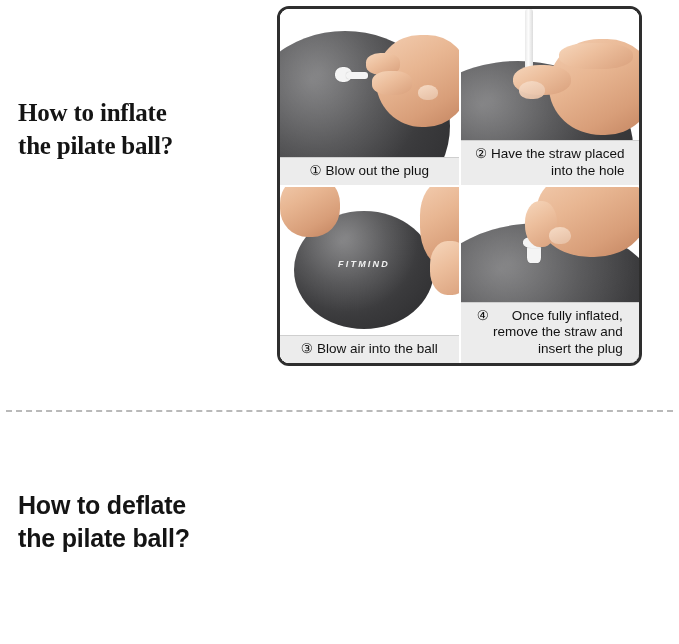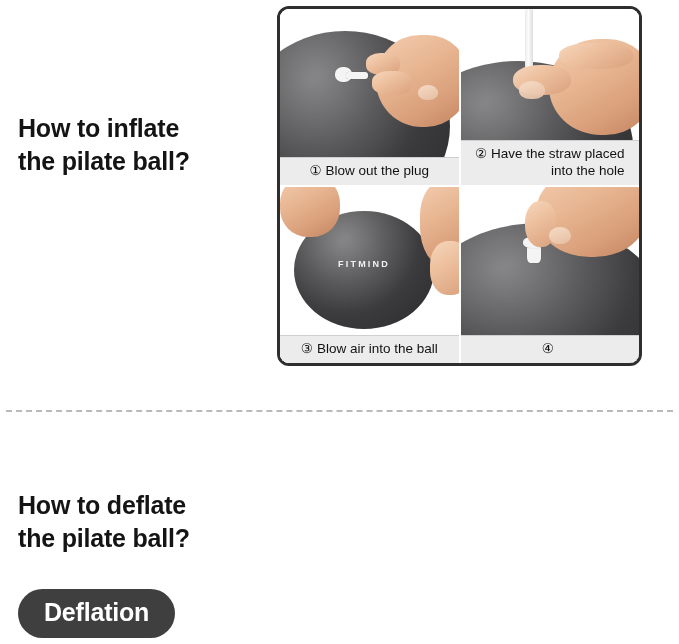--- a/index.html
+++ b/index.html
@@ -11,21 +11,21 @@
   .section{position:absolute;left:0;width:679px;}
   #inflation-section{top:0;height:410px;}
   #deflation-section{top:412px;height:232px;}
 
   .left-col{position:absolute;left:0;top:0;width:270px;height:100%;}
   .heading{
     position:absolute;left:18px;
     font-size:25px;font-weight:bold;line-height:1.32;
     letter-spacing:-0.2px;color:#141414;white-space:pre-line;
   }
-  #inflation-heading{top:112px;}
+  #inflation-heading{top:96px;font-family:Liberation Serif, serif;}
   #deflation-heading{top:77px;}
 
   .pill{
     position:absolute;left:18px;
     background:#3f3f3f;border-radius:30px;
     color:#ffffff;font-weight:bold;font-size:25px;
     padding:9px 26px 11px 26px;
     letter-spacing:-0.2px;
     display:inline-block;
   }
@@ -67,20 +67,21 @@
     background:radial-gradient(ellipse at 34% 26%, #6a6a6c 0%, #4c4c4e 34%, #3a3a3c 62%, #2a2a2c 100%);
   }
   .ball-sheen{
     position:absolute;border-radius:50%;
     background:radial-gradient(ellipse at 38% 22%, rgba(255,255,255,.20) 0%, rgba(255,255,255,0) 58%);
   }
   .logo{
     position:absolute;color:#f2f2f2;font-weight:bold;
     letter-spacing:2.2px;white-space:nowrap;
     text-align:center;
+    font-style:italic;
   }
   .hand{
     position:absolute;
     background:linear-gradient(150deg,#f3cdb0 0%,#e8b692 38%,#d89e79 72%,#c2835f 100%);
     border-radius:48% 44% 46% 50%;
   }
   .finger{
     position:absolute;
     background:linear-gradient(150deg,#f6d6bb 0%,#ecbe9c 45%,#d9a07c 100%);
     border-radius:50% 50% 44% 44%;
@@ -171,29 +172,31 @@
         <div class="ball-dark" style="left:-46px;top:36px;width:250px;height:180px;"></div>
         <div class="ball-sheen" style="left:-46px;top:36px;width:250px;height:180px;"></div>
         <div class="plug" style="left:66px;top:56px;width:14px;height:20px;border-radius:26%;"></div>
         <div class="plug" style="left:62px;top:50px;width:22px;height:11px;border-radius:40%;"></div>
         <div class="hand" style="left:76px;top:-16px;width:110px;height:86px;border-radius:44% 44% 48% 48%;"></div>
         <div class="finger" style="left:64px;top:14px;width:32px;height:46px;border-radius:46%;"></div>
         <div class="nail" style="left:88px;top:40px;width:22px;height:17px;"></div>
       </div>
       <div class="cap">
         <span class="num">④</span>
+        <span class="txt">Once fully inflated,
+remove the straw and
+insert the plug</span>
       </div>
     </div>
 
   </div>
 </div>
 
 <div class="divider"></div>
 
 <div class="section" id="deflation-section">
 
   <div class="left-col">
     <div class="heading" id="deflation-heading">How to deflate
 the pilate ball?</div>
-    <div class="pill" id="deflation-pill">Deflation</div>
   </div>
 
 </div>
 
 </body></html>

